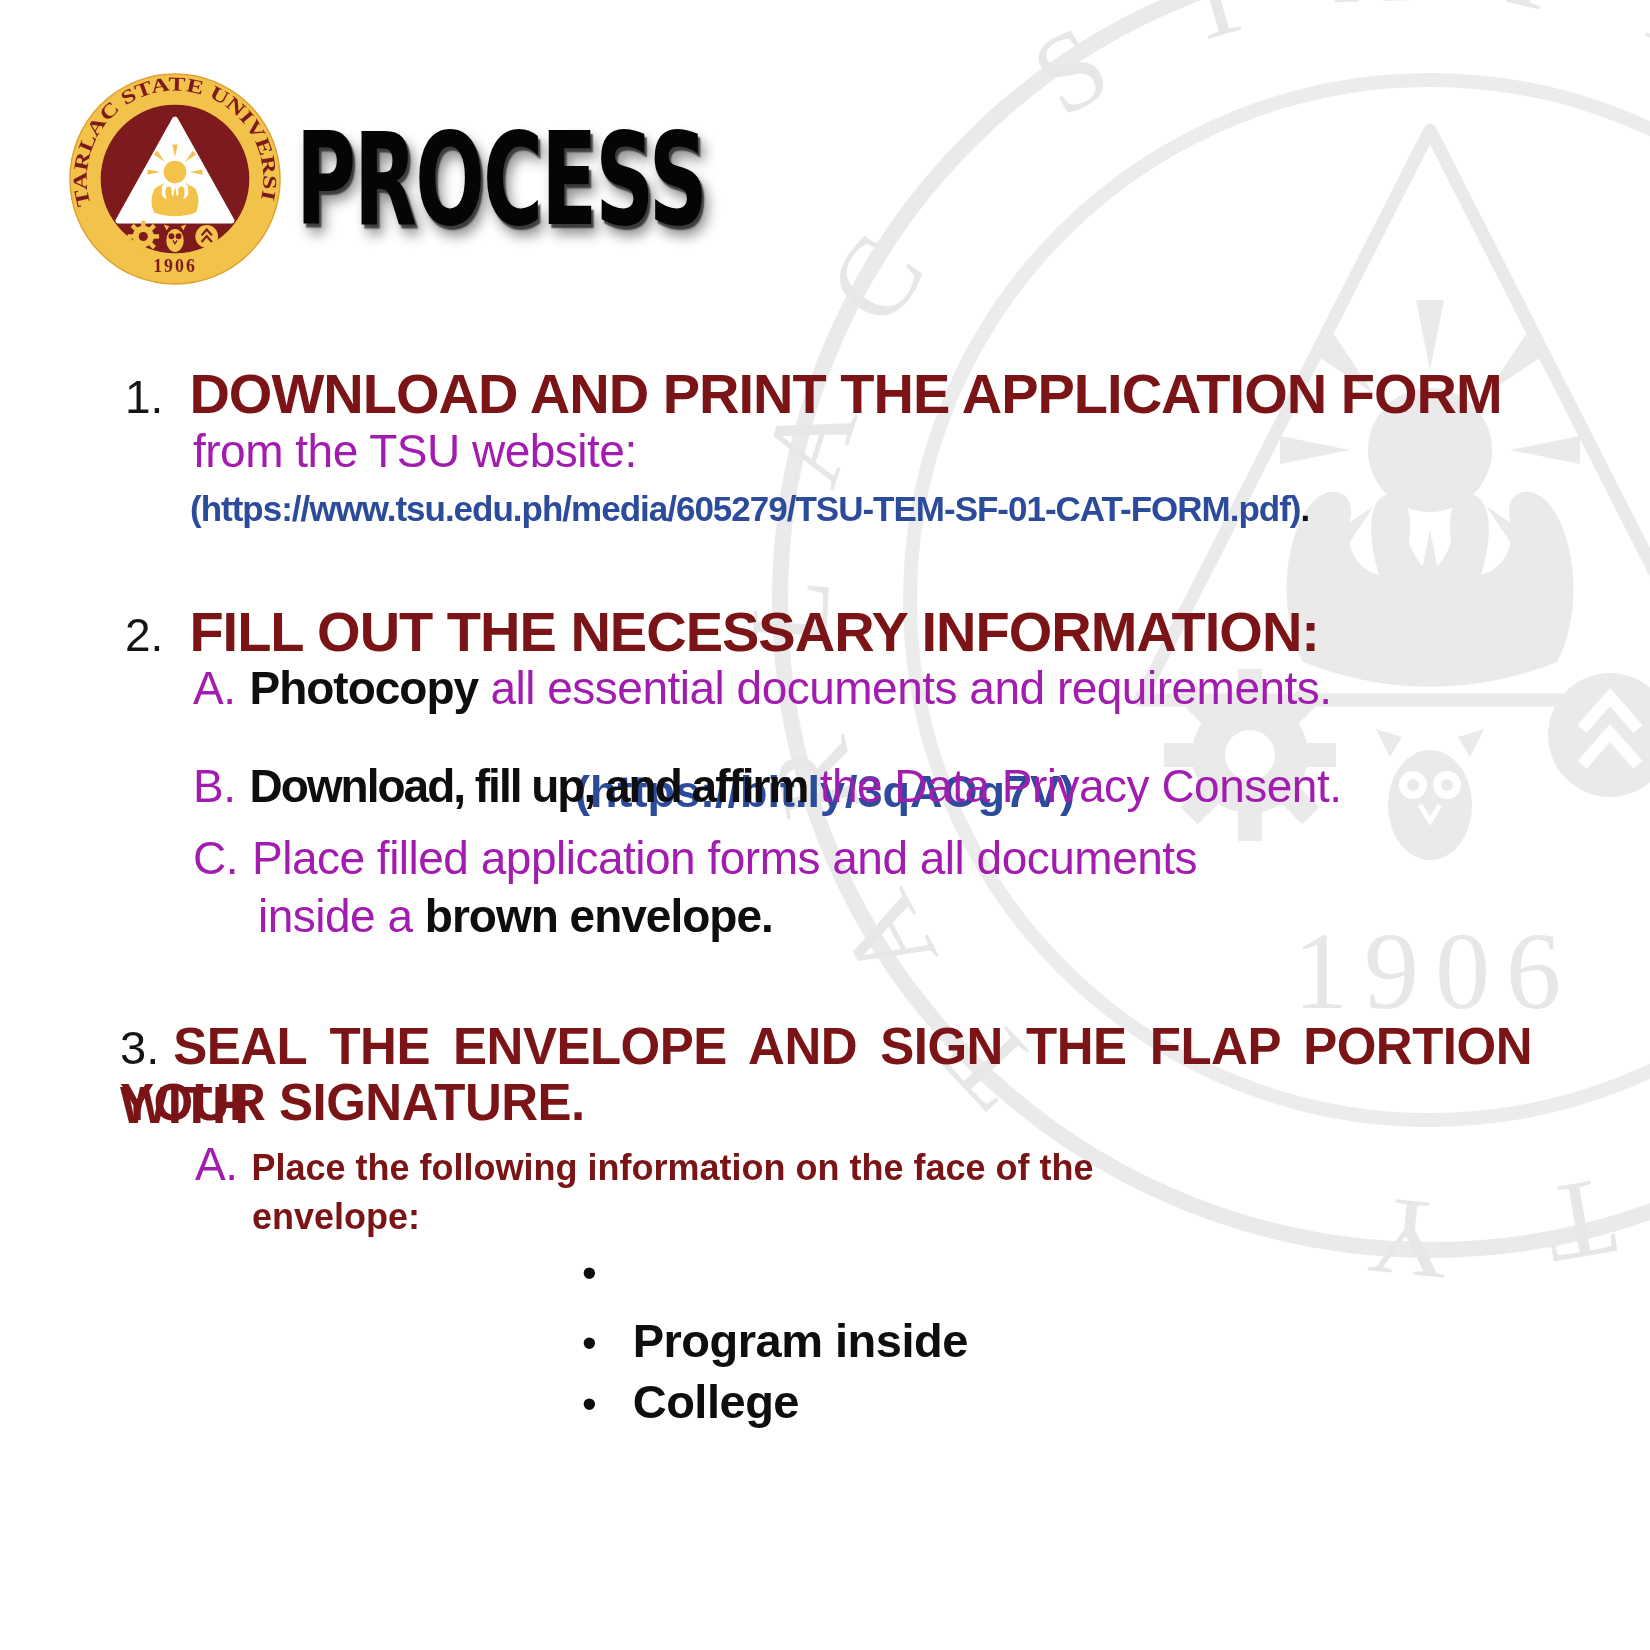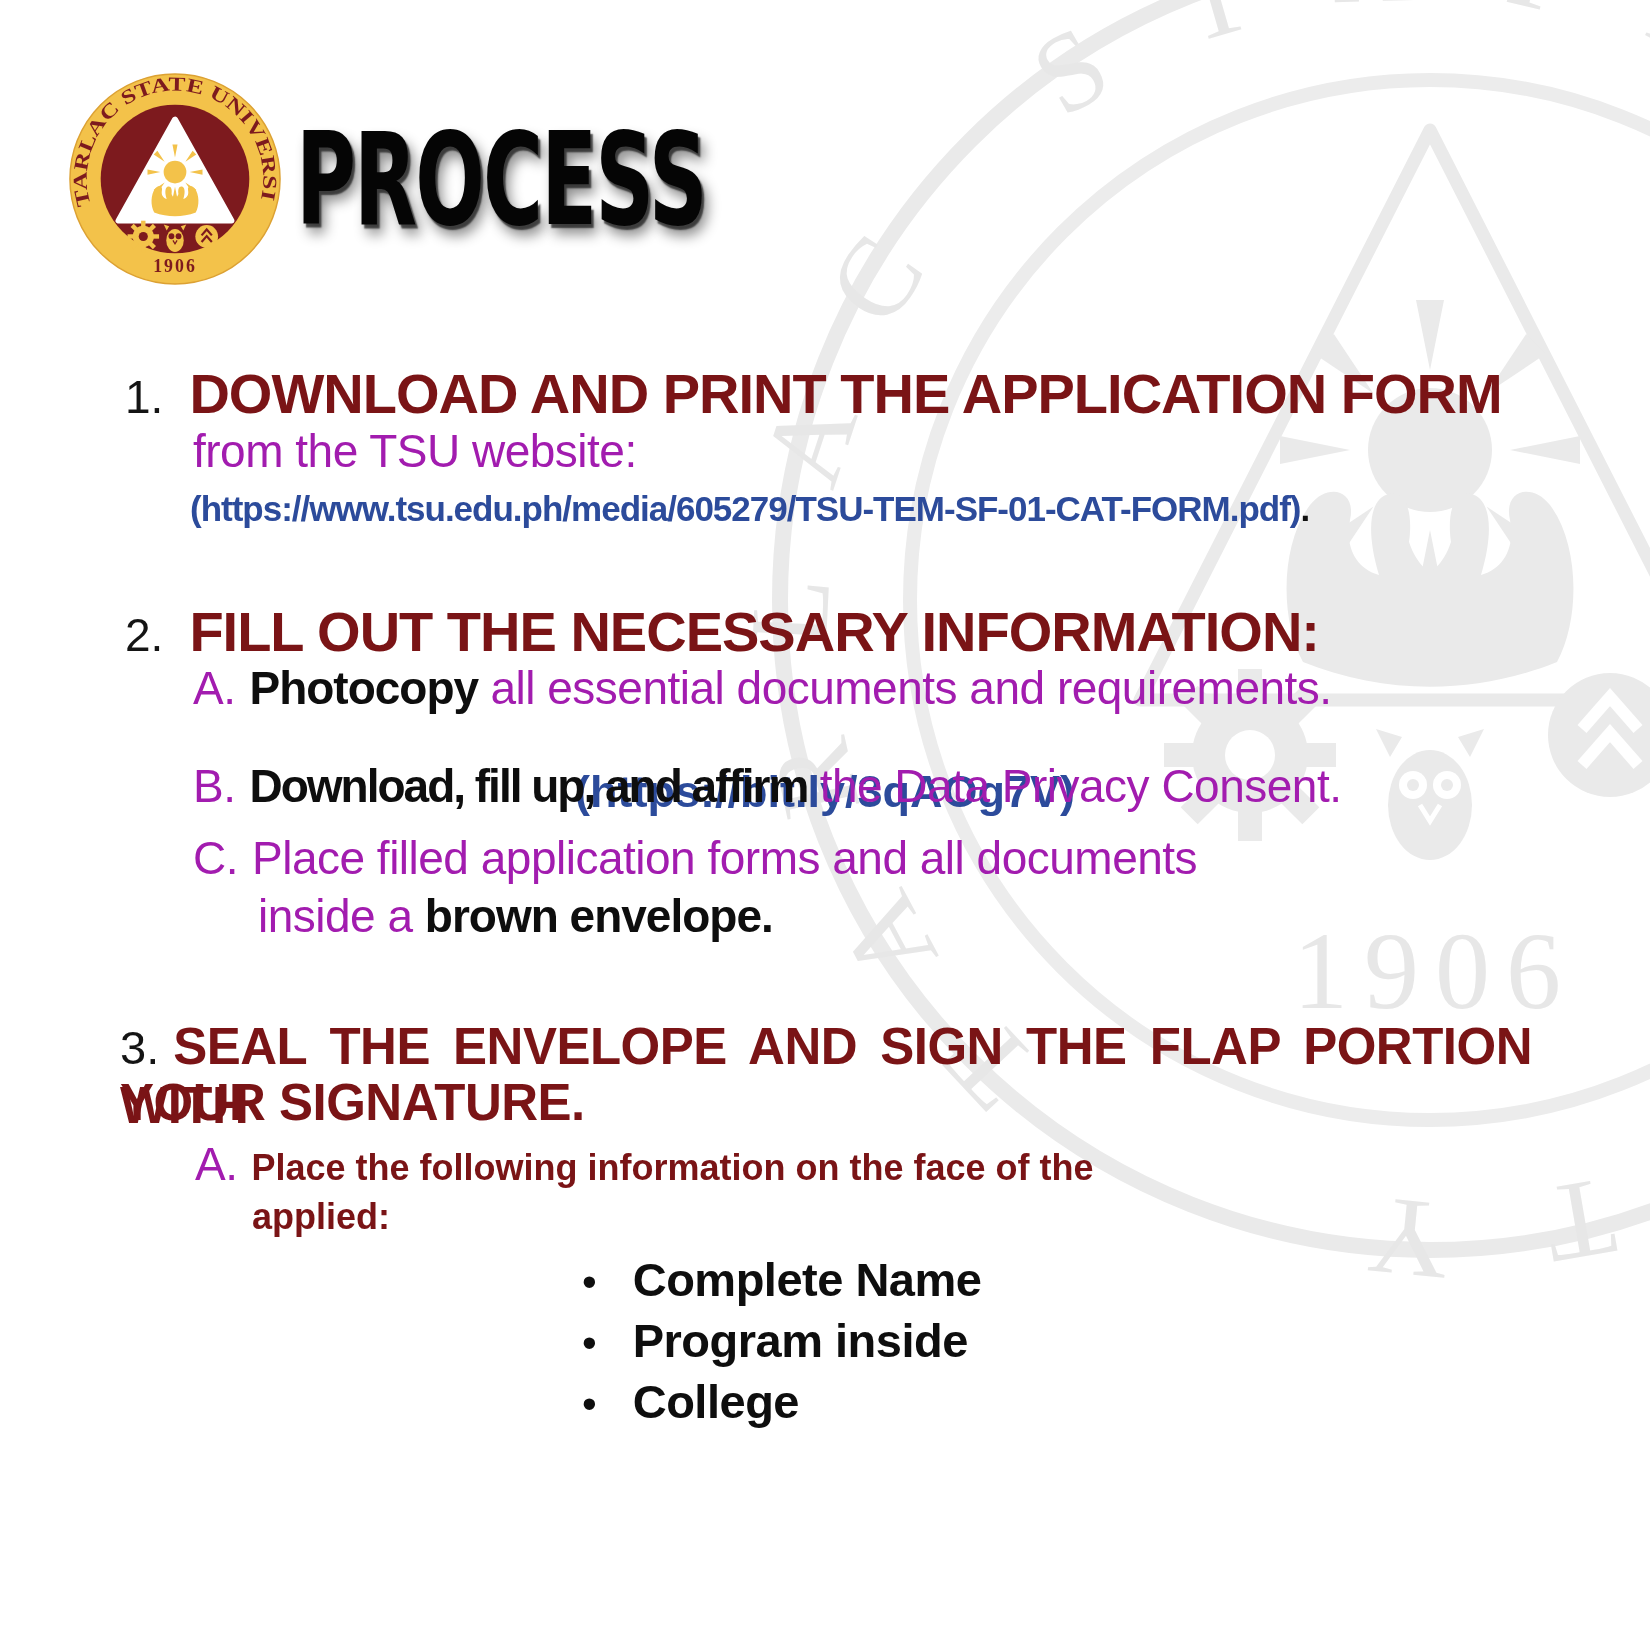--- a/index.html
+++ b/index.html
@@ -183,27 +183,26 @@
   <span class="s3num">3.</span>
   <span class="s3h">SEAL THE ENVELOPE AND SIGN THE FLAP PORTION WITH</span>
 </div>
 <div class="line" style="left:120px;top:1074px;">
   <span class="s3h">YOUR SIGNATURE.</span>
 </div>
 <div class="line" style="left:195px;top:1138px;">
   <span class="body-txt">A.</span><span class="gap-sm"></span><span class="s3sub">Place the following information on the face of the</span>
 </div>
 <div class="line" style="left:252px;top:1196px;">
-  <span class="s3sub">applied:</span>
+  <span class="s3sub">envelope:</span>
 </div>
 
 <div class="bullets">
   <div class="bullet-row">
     <span class="bullet-dot">•</span>
-    <span class="bullet-text">Complete Name</span>
   </div>
   <div class="bullet-row">
     <span class="bullet-dot">•</span>
     <span class="bullet-text">Program inside</span>
   </div>
   <div class="bullet-row">
     <span class="bullet-dot">•</span>
     <span class="bullet-text">College</span>
   </div>
 </div>

